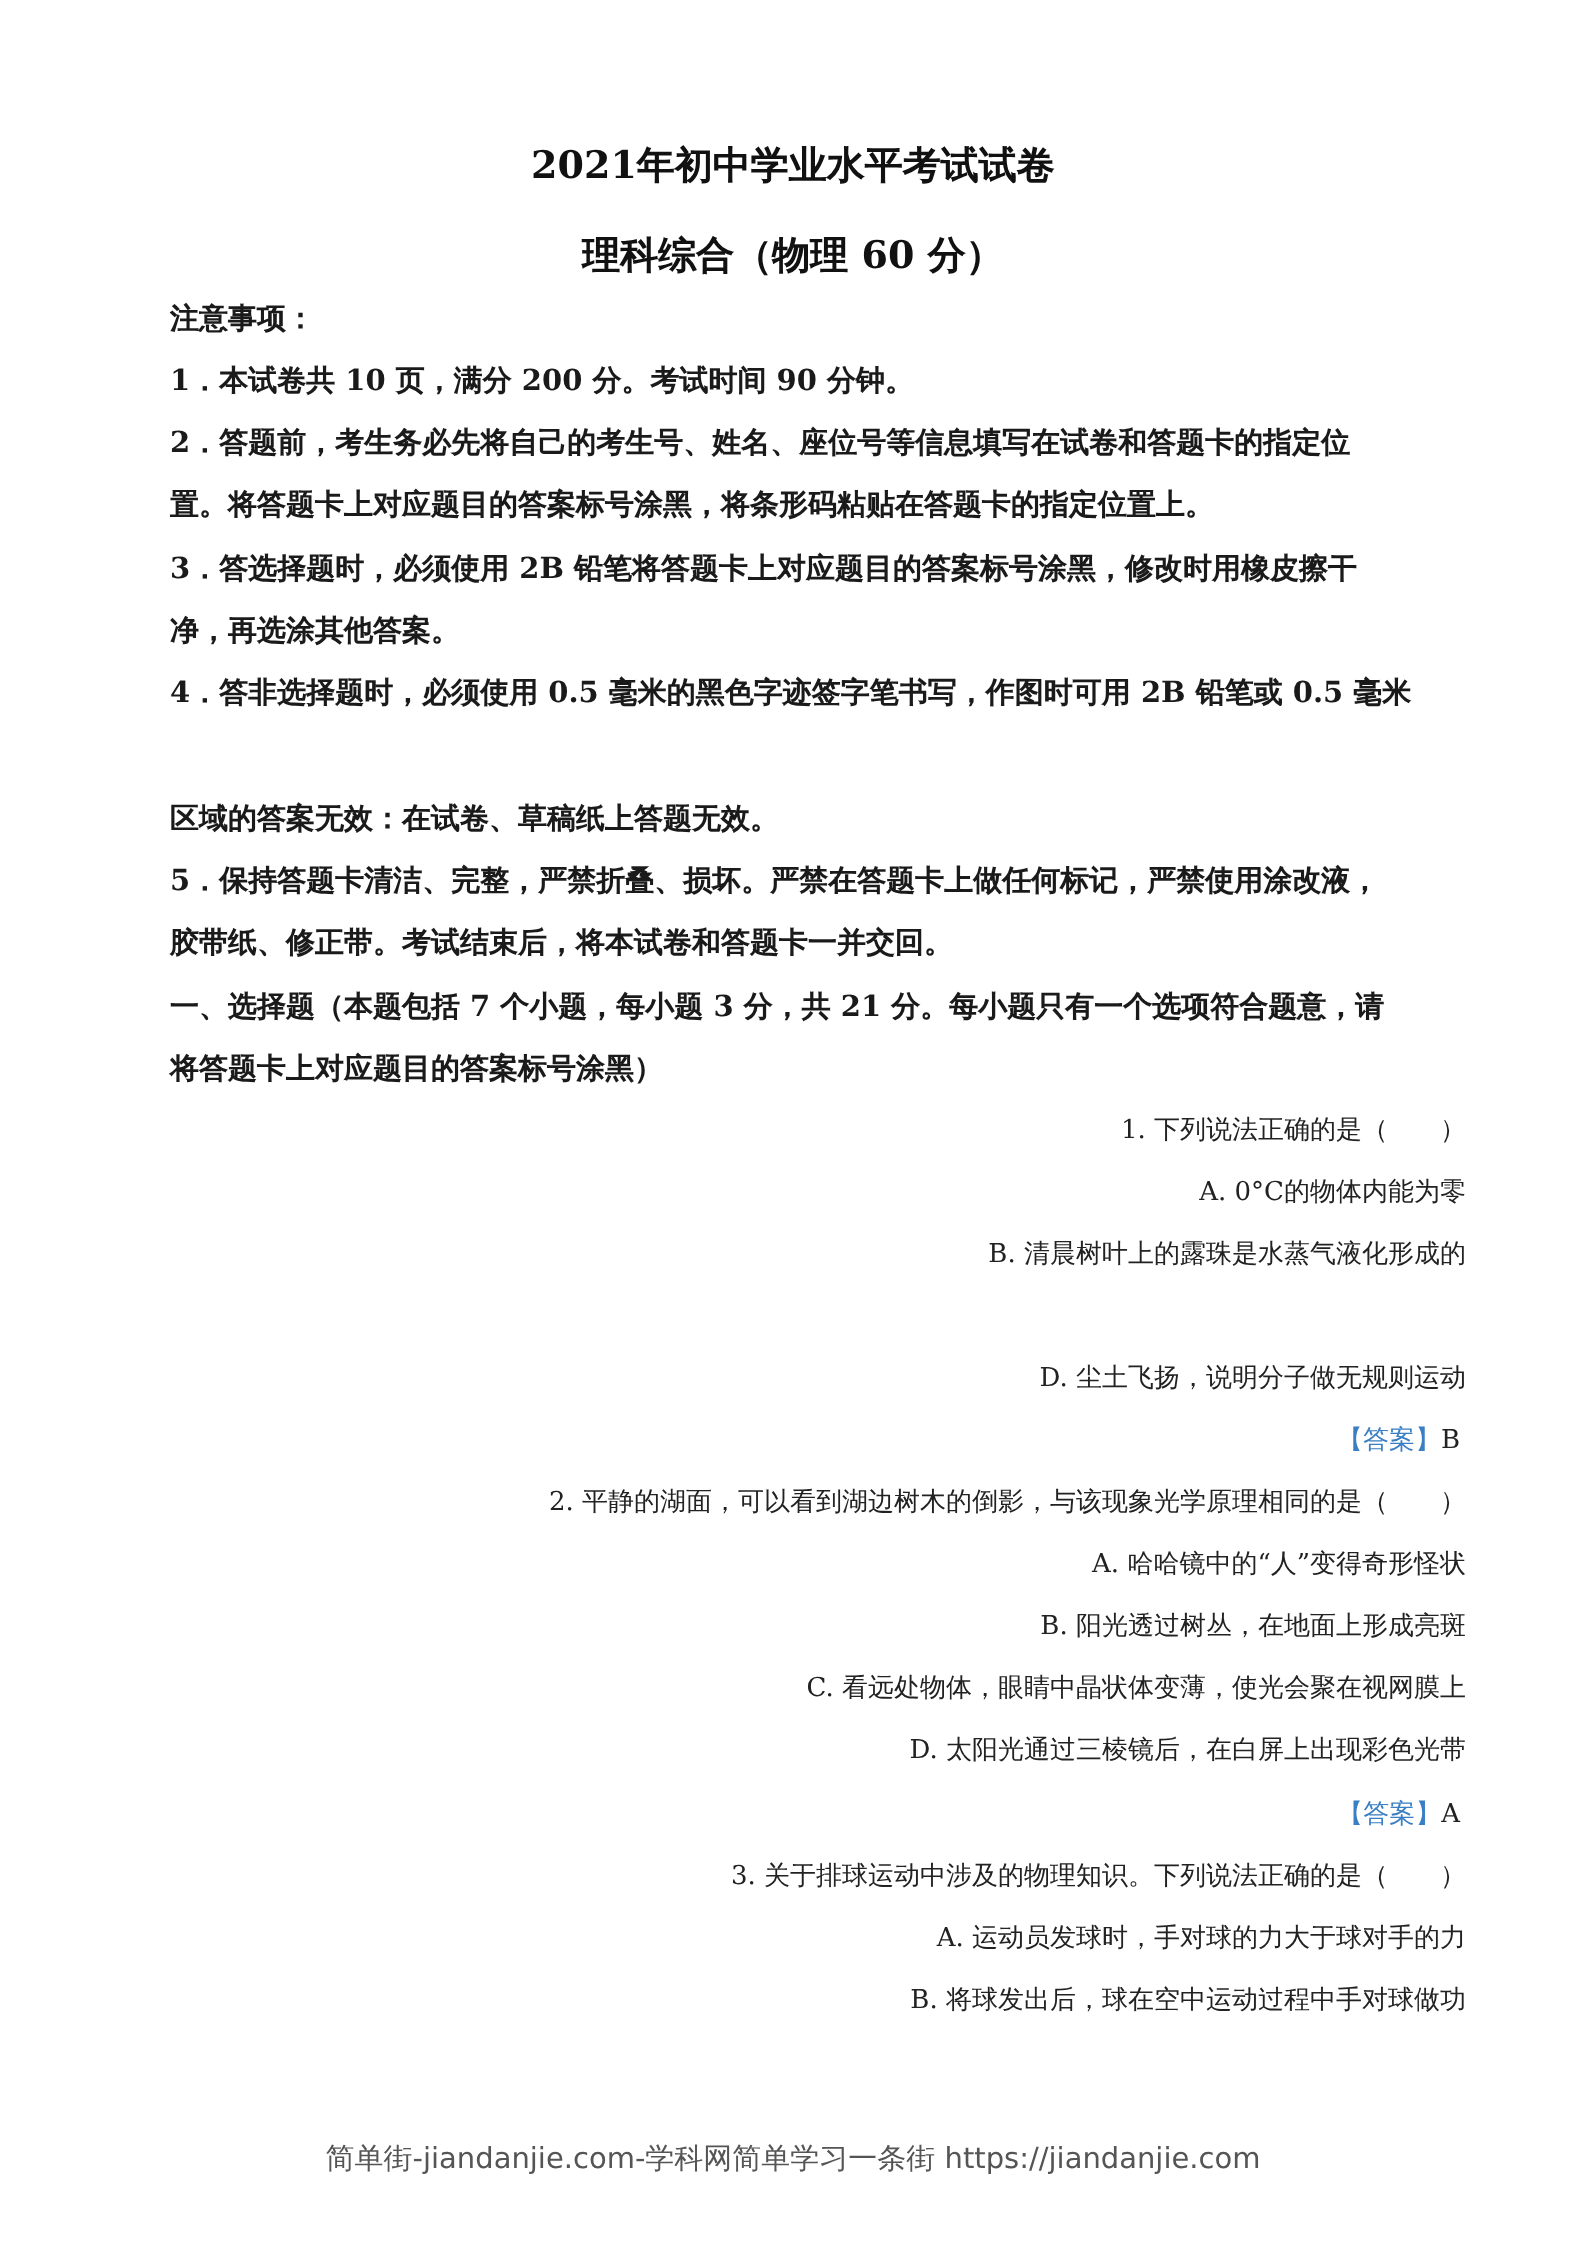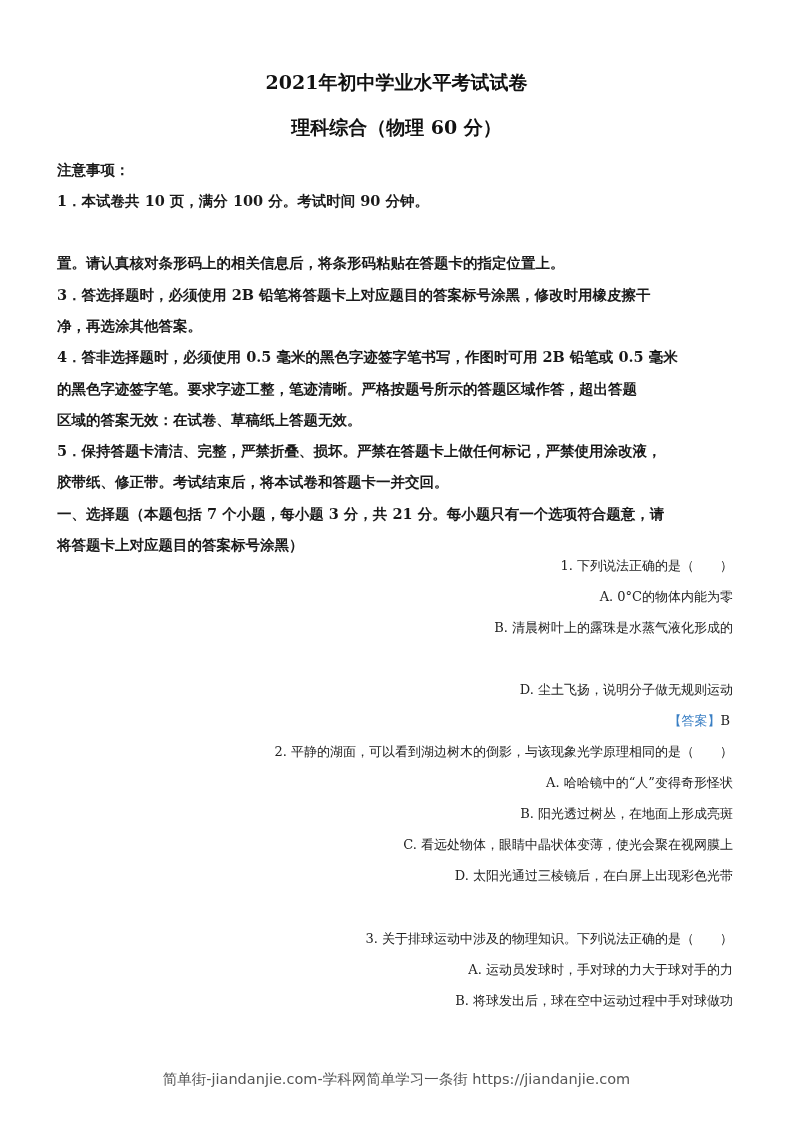--- a/index.html
+++ b/index.html
@@ -1,58 +1,61 @@
 <!DOCTYPE html>
 <html><head>
 <meta charset="utf-8">
 <style>
   html, body { margin: 0; padding: 0; background: #ffffff; }
   body { width: 793px; height: 1122px; position: relative; overflow: hidden; color: #111; }
   .page { position: absolute; left: 0; top: 0; width: 793px; height: 1009px; }
   .title { position: absolute; left: 0; width: 793px; text-align: center; font-family: "DejaVu Serif", "Liberation Serif", serif; font-weight: bold; font-size: 19px; color: #111; }
   .t1 { top: 70px; }
   .t2 { top: 115px; }
-  .bold-line { position: absolute; left: 57px; width: 660px; font-family: "DejaVu Serif", "Liberation Serif", serif; font-weight: bold; font-size: 14.5px; line-height: 20px; color: #1a1a1a; white-space: nowrap; margin-top: 10px; }
+  .bold-line { position: absolute; left: 85px; width: 660px; font-family: "DejaVu Serif", "Liberation Serif", serif; font-weight: bold; font-size: 14.5px; line-height: 20px; color: #1a1a1a; white-space: nowrap; }
   .norm-line { position: absolute; left: 73px; width: 660px; font-family: "DejaVu Serif", "Liberation Serif", serif; font-size: 13px; line-height: 18px; color: #222; white-space: nowrap; text-align: right; }
   .answer-tag { color: #3a7fc4; }
   .footer { position: absolute; top: 1070px; left: 0; width: 793px; text-align: center; font-family: "DejaVu Sans", "Liberation Sans", sans-serif; font-size: 14.5px; color: #555; }
 </style>
 </head>
 <body>
 
 <div class="page">
   <div class="title t1">2021年初中学业水平考试试卷</div>
   <div class="title t2">理科综合（物理 60 分）</div>
 
   <div class="bold-line" style="top:150px">注意事项：</div>
-  <div class="bold-line" style="top:181px">1．本试卷共 10 页，满分 100 分。考试时间 90 分钟。</div>
-  <div class="bold-line" style="top:243px">置。请认真核对条形码上的相关信息后，将条形码粘贴在答题卡的指定位置上。</div>
+  <div class="bold-line" style="top:181px">1．本试卷共 10 页，满分 200 分。考试时间 90 分钟。</div>
+  <div class="bold-line" style="top:212px">2．答题前，考生务必先将自己的考生号、姓名、座位号等信息填写在试卷和答题卡的指定位</div>
+  <div class="bold-line" style="top:243px">置。将答题卡上对应题目的答案标号涂黑，将条形码粘贴在答题卡的指定位置上。</div>
   <div class="bold-line" style="top:275px">3．答选择题时，必须使用 2B 铅笔将答题卡上对应题目的答案标号涂黑，修改时用橡皮擦干</div>
   <div class="bold-line" style="top:306px">净，再选涂其他答案。</div>
   <div class="bold-line" style="top:337px">4．答非选择题时，必须使用 0.5 毫米的黑色字迹签字笔书写，作图时可用 2B 铅笔或 0.5 毫米</div>
-  <div class="bold-line" style="top:369px">的黑色字迹签字笔。要求字迹工整，笔迹清晰。严格按题号所示的答题区域作答，超出答题</div>
   <div class="bold-line" style="top:400px">区域的答案无效：在试卷、草稿纸上答题无效。</div>
   <div class="bold-line" style="top:431px">5．保持答题卡清洁、完整，严禁折叠、损坏。严禁在答题卡上做任何标记，严禁使用涂改液，</div>
   <div class="bold-line" style="top:462px">胶带纸、修正带。考试结束后，将本试卷和答题卡一并交回。</div>
 
   <div class="bold-line" style="top:494px">一、选择题（本题包括 7 个小题，每小题 3 分，共 21 分。每小题只有一个选项符合题意，请</div>
   <div class="bold-line" style="top:525px">将答题卡上对应题目的答案标号涂黑）</div>
 
   <div class="norm-line" style="top:557px">1. 下列说法正确的是（　　）</div>
   <div class="norm-line" style="top:588px">A. 0°C的物体内能为零</div>
   <div class="norm-line" style="top:619px">B. 清晨树叶上的露珠是水蒸气液化形成的</div>
   <div class="norm-line" style="top:681px">D. 尘土飞扬，说明分子做无规则运动</div>
   <div class="norm-line" style="top:712px; left:70px">
     <span class="answer-tag">【答案】</span><span>B</span>
   </div>
 
   <div class="norm-line" style="top:743px">2. 平静的湖面，可以看到湖边树木的倒影，与该现象光学原理相同的是（　　）</div>
   <div class="norm-line" style="top:774px">A. 哈哈镜中的“人”变得奇形怪状</div>
   <div class="norm-line" style="top:805px">B. 阳光透过树丛，在地面上形成亮斑</div>
   <div class="norm-line" style="top:836px">C. 看远处物体，眼睛中晶状体变薄，使光会聚在视网膜上</div>
   <div class="norm-line" style="top:867px">D. 太阳光通过三棱镜后，在白屏上出现彩色光带</div>
+  <div class="norm-line" style="top:899px; left:70px">
+    <span class="answer-tag">【答案】</span><span>A</span>
+  </div>
 
   <div class="norm-line" style="top:930px">3. 关于排球运动中涉及的物理知识。下列说法正确的是（　　）</div>
   <div class="norm-line" style="top:961px">A. 运动员发球时，手对球的力大于球对手的力</div>
   <div class="norm-line" style="top:992px">B. 将球发出后，球在空中运动过程中手对球做功</div>
 
   <div class="footer">简单街-jiandanjie.com-学科网简单学习一条街 https://jiandanjie.com</div>
 </div>
 
 </body></html>

